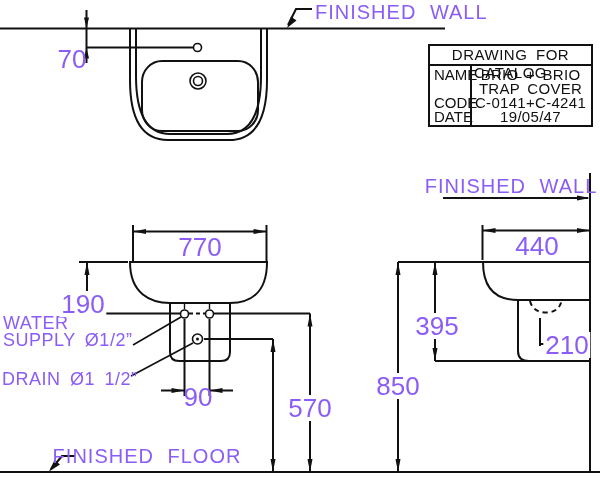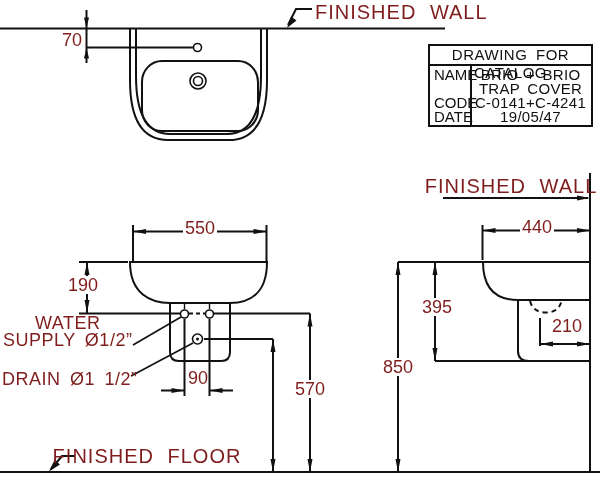--- a/index.html
+++ b/index.html
@@ -1,22 +1,22 @@
 <!DOCTYPE html>
 <html><head>
 <meta charset="utf-8">
 <style>
   html,body{margin:0;padding:0;background:#fff;}
   #canvas{position:relative;width:600px;height:479px;background:#fff;overflow:hidden;
           font-family:"Liberation Sans",sans-serif;color:#111;}
   #linework{position:absolute;left:0;top:0;}
-  .t{position:absolute;white-space:nowrap;color:#7f1d1d;line-height:1;text-align:center;}
+  .t{position:absolute;white-space:nowrap;color:#8b5cf6;line-height:1;}
   .lbl{font-size:20px;letter-spacing:1px;word-spacing:7px;}
   .small{font-size:18px;letter-spacing:.5px;word-spacing:4px;line-height:16.5px;}
-  .dim{font-size:18px;background:#fff;padding:0 2px;transform:translateX(-50%);}
+  .dim{font-size:26px;background:#fff;padding:0 2px;transform:translateX(-50%);margin-top:15px;}
   .nobg{background:transparent;padding:0;}
   .ctr{transform:translateX(-50%);}
   
   #cat{position:absolute;left:428px;top:44px;width:161px;height:79px;border:2px solid #111;font-size:15px;}
   #cat .hdr{height:18px;border-bottom:2px solid #111;text-align:center;line-height:18px;letter-spacing:.5px;word-spacing:4px;}
   #cat .body{position:relative;height:59px;}
   #cat .vdiv{position:absolute;left:40px;top:0;width:2px;height:59px;background:#111;}
   #cat .lcol{position:absolute;left:4px;top:2px;line-height:14px;}
   #cat .lcol div:nth-child(2){height:14px;}
   #cat .vcol{position:absolute;left:42px;top:2px;width:117px;text-align:center;line-height:14px;letter-spacing:.3px;word-spacing:3px;}
@@ -135,21 +135,21 @@
   <div class="t lbl ctr" style="left:511px;top:176px;">FINISHED WALL</div>
   <div class="t lbl ctr" style="left:147px;top:446px;">FINISHED FLOOR</div>
 
   <div class="t small" style="left:3px;top:315px;">
     <div>WATER</div>
     <div>SUPPLY Ø1/2”</div>
   </div>
   <div class="t small" style="left:2px;top:371px;">DRAIN Ø1 1/2”</div>
 
   <div class="t dim nobg" style="left:72px;top:31px;">70</div>
-  <div class="t dim" style="left:200px;top:219px;">550</div>
+  <div class="t dim" style="left:200px;top:219px;">770</div>
   <div class="t dim" style="left:83px;top:276px;">190</div>
   <div class="t dim nobg" style="left:198px;top:369px;">90</div>
   <div class="t dim" style="left:310px;top:380px;">570</div>
   <div class="t dim" style="left:537px;top:218px;">440</div>
   <div class="t dim" style="left:437px;top:298px;">395</div>
   <div class="t dim" style="left:567px;top:317px;">210</div>
   <div class="t dim" style="left:398px;top:358px;">850</div>
 
   <div id="cat">
     <div class="hdr">DRAWING FOR CATALOG</div>

